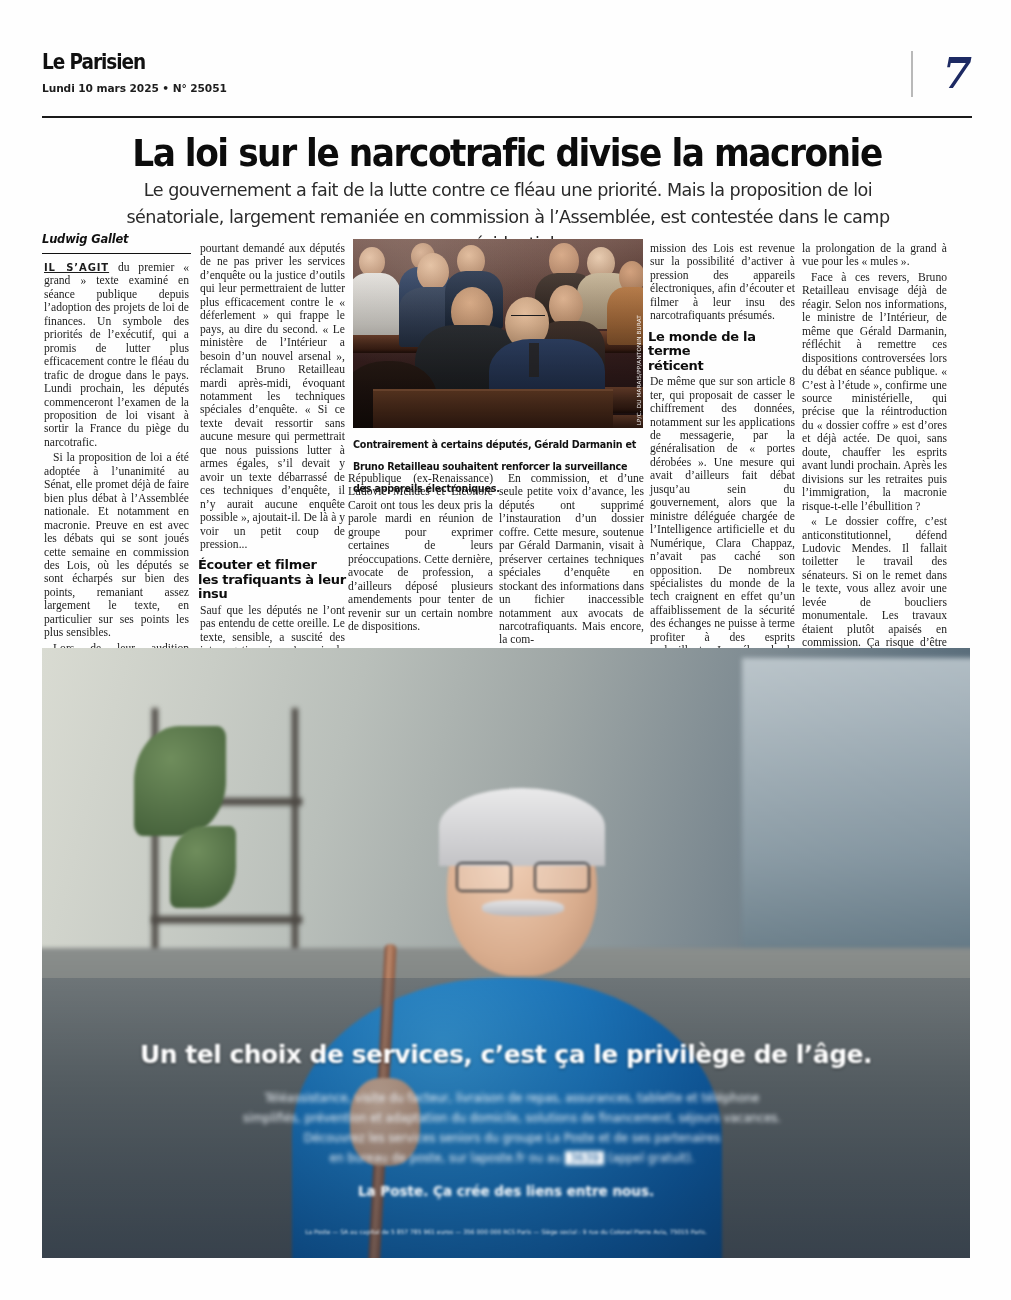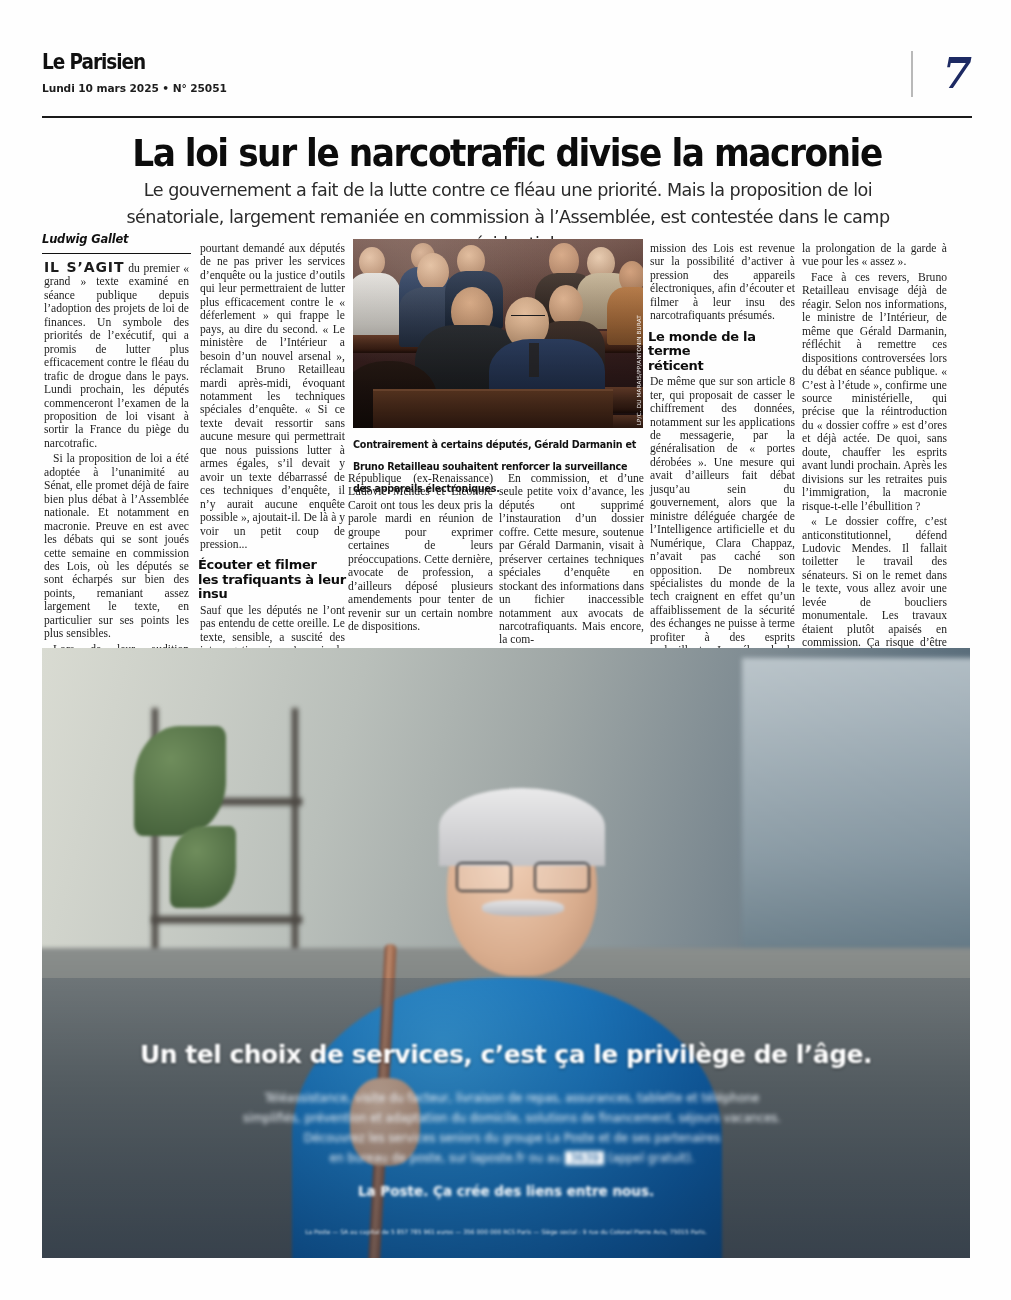--- a/index.html
+++ b/index.html
@@ -149,22 +149,23 @@
   .col p {
     margin: 2px;
     text-indent: 9px;
   }
   .col p.first {
     text-indent: 0;
   }
   .col .dropcap {
     font-family: "DejaVu Sans", sans-serif;
     font-weight: bold;
-    font-size: 14px;
+    font-size: 10px;
     letter-spacing: 0.9px;
+    text-decoration: underline;
   }
   .subhead {
     font-family: "DejaVu Sans", sans-serif;
     font-weight: bold;
     font-size: 13px;
     line-height: 14.5px;
     color: #0d0d0d;
     margin: 7px 0 2px 0;
     text-align: left;
     letter-spacing: -0.3px;
@@ -470,21 +471,21 @@
   </div>
 
   <div class="col" id="col4">
     <p class="first"><span>mission des Lois est revenue sur la possibilité d’activer à pression des appareils électroniques, afin d’écouter et filmer à leur insu des narcotrafiquants présumés.</span></p>
     <div class="subhead" style="white-space:pre-line">Le monde de la terme
 réticent</div>
     <p class="first"><span>De même que sur son article 8 ter, qui proposait de casser le chiffrement des données, notamment sur les applications de messagerie, par la généralisation de « portes dérobées ». Une mesure qui avait d’ailleurs fait débat jusqu’au sein du gouvernement, alors que la ministre déléguée chargée de l’Intelligence artificielle et du Numérique, Clara Chappaz, n’avait pas caché son opposition. De nombreux spécialistes du monde de la tech craignent en effet qu’un affaiblissement de la sécurité des échanges ne puisse à terme profiter à des esprits malveillants. Les élus de la commission des Lois sont par ailleurs revenus sur</span></p>
   </div>
 
   <div class="col" id="col5">
-    <p class="first"><span>la prolongation de la garde à vue pour les « assez ».</span></p>
+    <p class="first"><span>la prolongation de la grand à vue pour les « mules ».</span></p>
     <p><span>Face à ces revers, Bruno Retailleau envisage déjà de réagir. Selon nos informations, le ministre de l’Intérieur, de même que Gérald Darmanin, réfléchit à remettre ces dispositions controversées lors du débat en séance publique. « C’est à l’étude », confirme une source ministérielle, qui précise que la réintroduction du « dossier coffre » est d’ores et déjà actée. De quoi, sans doute, chauffer les esprits avant lundi prochain. Après les divisions sur les retraites puis l’immigration, la macronie risque-t-elle l’ébullition ?</span></p>
     <p><span>« Le dossier coffre, c’est anticonstitutionnel, défend Ludovic Mendes. Il fallait toiletter le travail des sénateurs. Si on le remet dans le texte, vous allez avoir une levée de boucliers monumentale. Les travaux étaient plutôt apaisés en commission. Ça risque d’être beaucoup plus tendu dans l’hémicycle... »</span></p>
   </div>
 
   <div class="ad">
     <div class="ad-scene">
       <div class="ad-room"></div>
 
       <div class="ad-shelf ad-blur" style="left:110px;top:60px;width:6px;height:340px;"></div>
       <div class="ad-shelf ad-blur" style="left:250px;top:60px;width:6px;height:340px;"></div>

